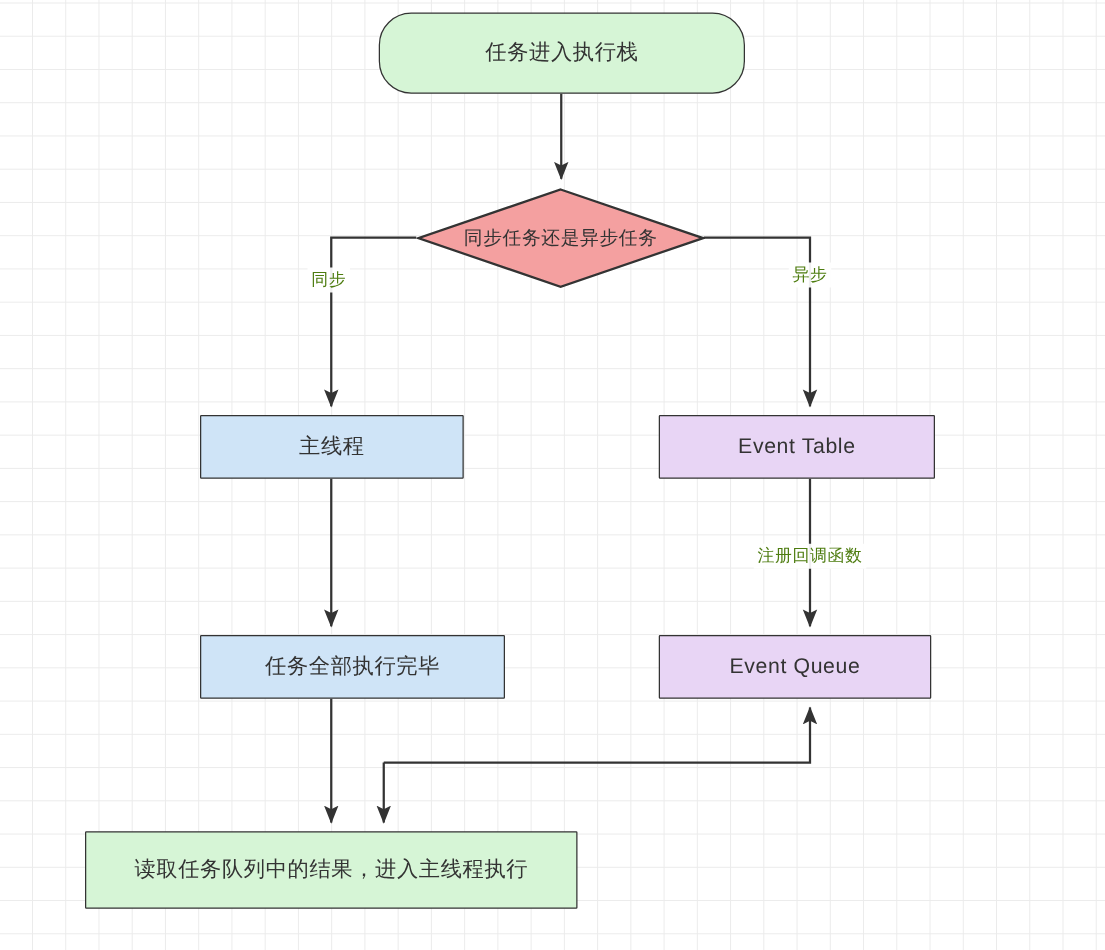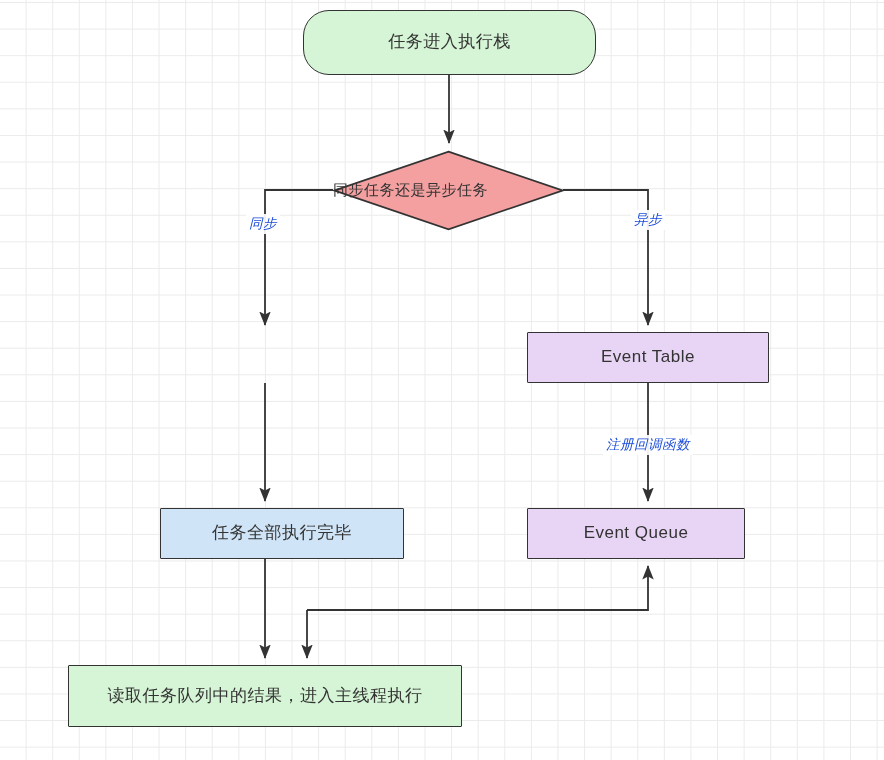--- a/index.html
+++ b/index.html
@@ -45,44 +45,44 @@
   .node.stadium {
     border-radius: 26px;
   }
   .node.rect {
     border-radius: 1px;
   }
   .diamond-wrap {
     position: absolute;
     display: flex;
     align-items: center;
+    justify-content: center;
   }
   .diamond-wrap svg {
     position: absolute;
     left: 0;
     top: 0;
   }
   .diamond-label {
     position: relative;
     z-index: 2;
     color: #333333;
     font-size: 15px;
     letter-spacing: 0.5px;
     white-space: nowrap;
   }
   .edge-label {
     position: absolute;
-    color: #1d4ed8;
+    color: #4d7c0f;
     font-size: 13.5px;
     letter-spacing: 0.5px;
     white-space: nowrap;
     background: rgba(255,255,255,0.92);
     padding: 1px 3px;
     transform: translate(-50%, -50%);
-    font-style: italic;
   }
 </style>
 </head>
 <body>
 
 <div id="canvas">
 
   <svg id="edges" width="884" height="760" viewBox="0 0 884 760">
     <defs>
       <marker id="arrow" markerWidth="9" markerHeight="9" refX="7.5" refY="3.6" orient="auto" markerUnits="strokeWidth">
@@ -111,22 +111,25 @@
     <span>任务进入执行栈</span>
   </div>
 
   <div class="diamond-wrap" style="left:333px; top:150px; width:231px; height:81px;">
     <svg width="231" height="81" viewBox="0 0 231 81">
       <polygon points="115.5,1.6 229.4,40.5 115.5,79.4 1.6,40.5" fill="#f4a0a0" stroke="#333333" stroke-width="1.8" stroke-linejoin="miter"></polygon>
     </svg>
     <span class="diamond-label">同步任务还是异步任务</span>
   </div>
 
+  <div class="node rect" style="left:160px; top:332px; width:211px; height:51px; background:#cfe4f7;">
+    <span>主线程</span>
+  </div>
 
-  <div class="node rect" style="left:527px; top:332px; width:242px; height:51px; background:#e8d5f5;">
+  <div class="node rect" style="left:527px; top:332px; width:221px; height:51px; background:#e8d5f5;">
     <span>Event Table</span>
   </div>
 
   <div class="node rect" style="left:160px; top:508px; width:244px; height:51px; background:#cfe4f7;">
     <span>任务全部执行完毕</span>
   </div>
 
   <div class="node rect" style="left:527px; top:508px; width:218px; height:51px; background:#e8d5f5;">
     <span>Event Queue</span>
   </div>

